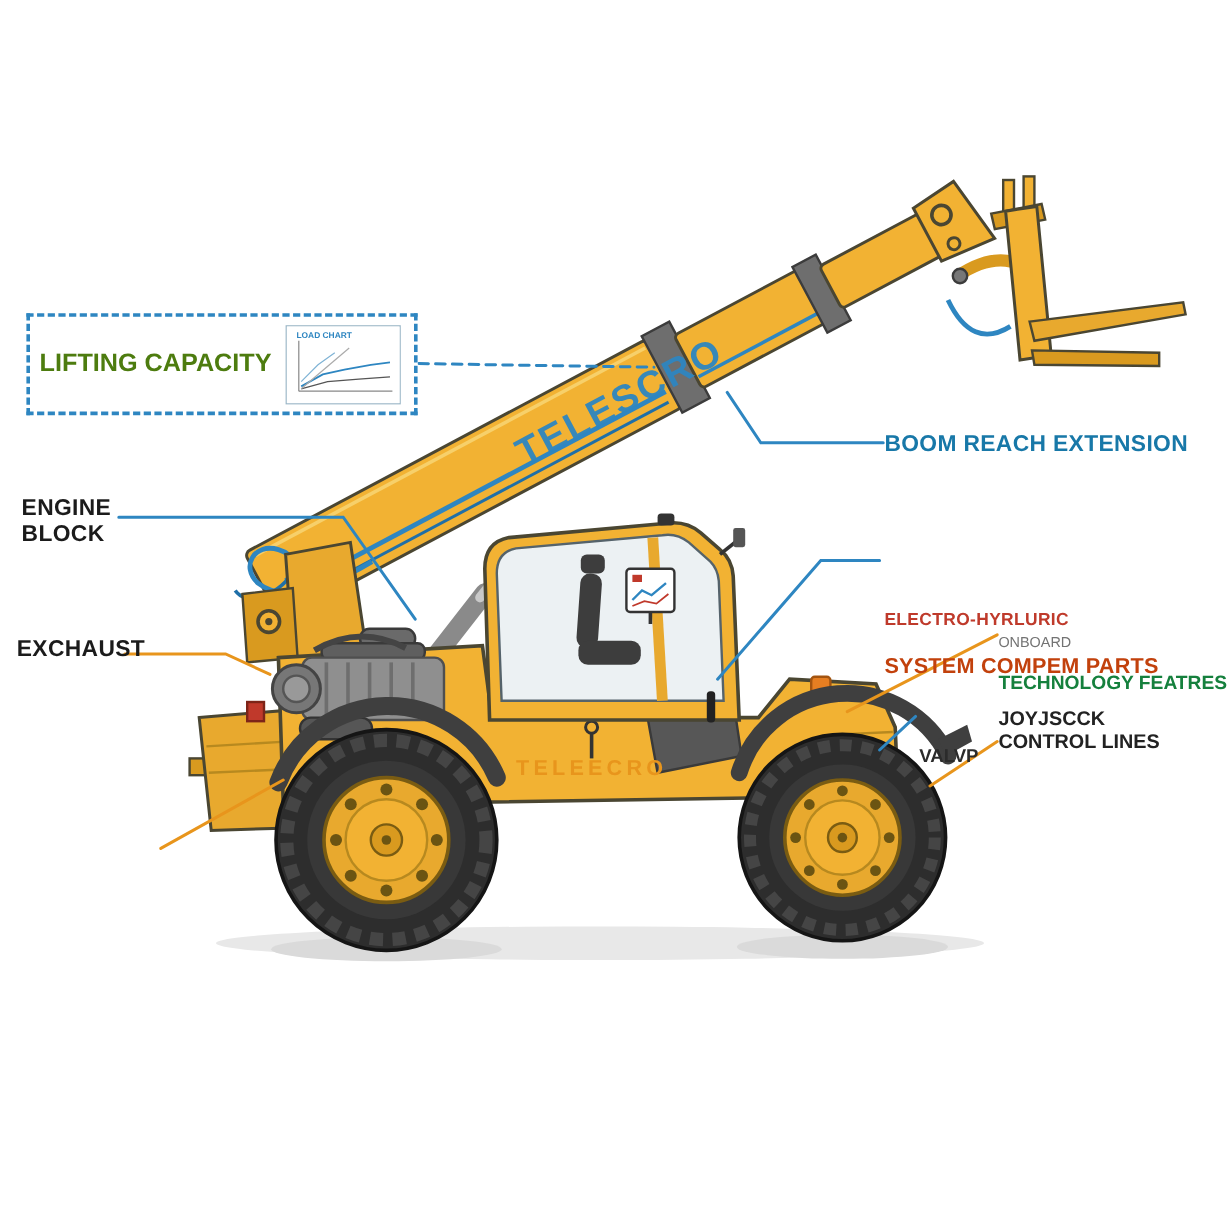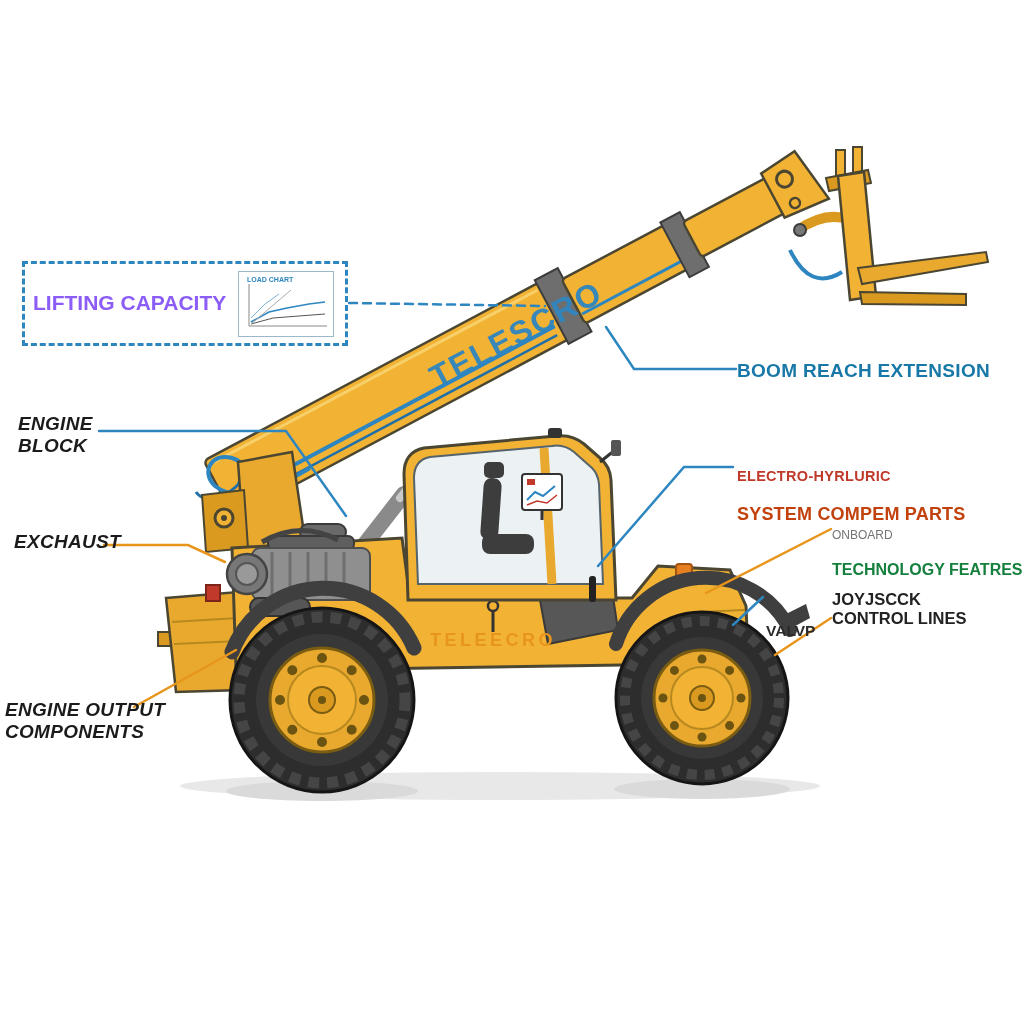--- a/index.html
+++ b/index.html
@@ -1,27 +1,27 @@
 <!DOCTYPE html>
 <html><head>
 <meta charset="utf-8">
 <style>
   html,body{margin:0;padding:0;background:#fff;}
   .canvas{position:relative;width:1024px;height:1024px;background:#ffffff;overflow:hidden;
           font-family:"Liberation Sans",sans-serif;}
   .canvas svg.scene{position:absolute;left:0;top:0;}
   .label{position:absolute;font-weight:bold;white-space:pre-line;line-height:1.18;color:#1a1a1a;}
-  .lbl-dark{font-size:19px;color:#1b1b1b;letter-spacing:0.3px;font-style:italic;}
+  .lbl-dark{font-size:19px;color:#1b1b1b;letter-spacing:0.3px;}
   .lbl-blue{font-size:19px;color:#1878A8;letter-spacing:0.3px;}
   #label-lifting{position:absolute;left:22px;top:261px;width:326px;height:85px;
                  border:3px dashed #2E86C1;background:#fff;box-sizing:border-box;
                  display:flex;align-items:center;gap:12px;padding:6px 8px;}
-  #label-lifting .txt{color:#8b5cf6;font-weight:bold;font-size:21px;line-height:1.25;}
+  #label-lifting .txt{color:#4d7c0f;font-weight:bold;font-size:21px;line-height:1.25;}
   #label-lifting .mini{flex:0 0 auto;border:1px solid #9db8c8;background:#fff;}
-  #label-electro .l1{font-size:14.5px;color:#BF3A2B;font-weight:bold;letter-spacing:0.3px;}
+  #label-electro .l1{font-size:14.5px;color:#BF3A2B;font-weight:bold;letter-spacing:0.3px;margin-top:41px;}
   #label-electro .l2{font-size:18px;color:#c2410c;font-weight:bold;letter-spacing:0.2px;text-align:right;}
   #label-onboard .l1{font-size:12px;color:#737373;font-weight:normal;}
   #label-onboard .l2{font-size:16px;color:#15803d;font-weight:bold;}
   #label-valvp{font-size:15.5px;color:#2b2b2b;}
   #label-joyjsck{font-size:16.5px;color:#222;}
   #label-engine-block{left:18px;top:413px;}
   #label-exchaust{left:14px;top:531px;}
   #label-engine-output{left:5px;top:699px;}
   #label-boom-reach{left:737px;top:360px;}
   #label-electro{left:737px;top:449px;}
@@ -210,22 +210,20 @@
       <polyline points="12,46 26,32 40,22" stroke="#7fb3d5" stroke-width="1" fill="none"></polyline>
       <line x1="12" y1="52" x2="52" y2="18" stroke="#aaa" stroke-width="1"></line>
     </svg>
   </div>
 
   <div class="label lbl-dark" id="label-engine-block">ENGINE
 BLOCK</div>
 
   <div class="label lbl-dark" id="label-exchaust">EXCHAUST</div>
 
-  <div class="label lbl-dark" id="label-engine-output">ENGINE OUTPUT
-COMPONENTS</div>
 
   <div class="label lbl-blue" id="label-boom-reach">BOOM REACH EXTENSION</div>
 
   <div class="label" id="label-electro">
     <div class="l1">ELECTRO-HYRLURIC</div>
     <div class="l2">SYSTEM COMPEM PARTS</div>
   </div>
 
   <div class="label" id="label-onboard">
     <div class="l1">ONBOARD</div>

